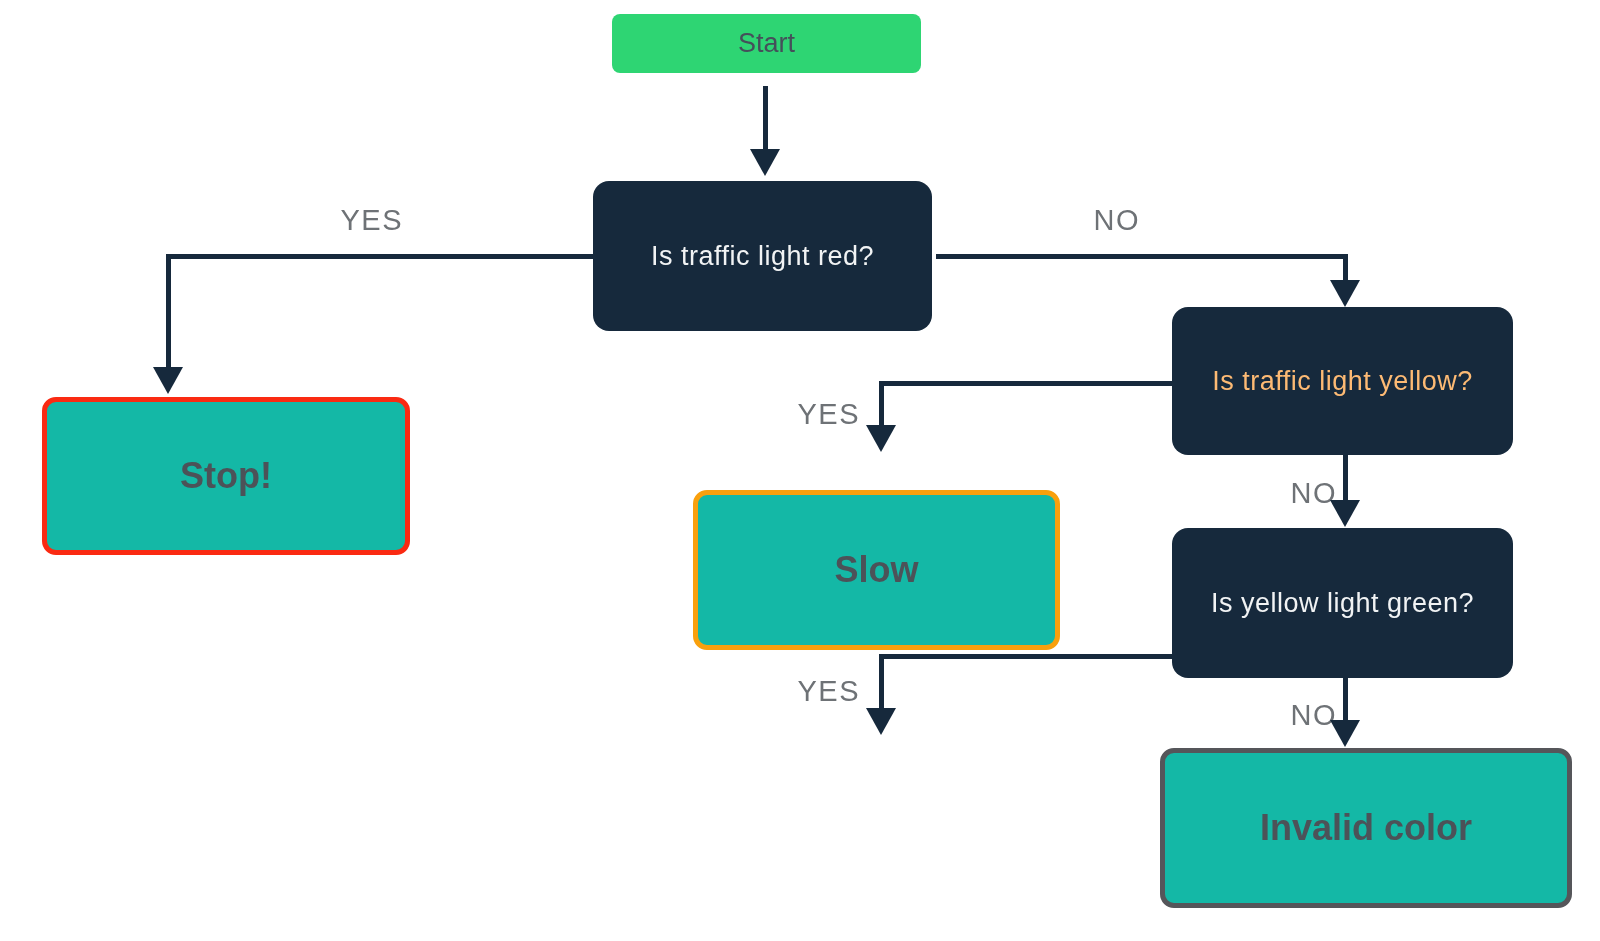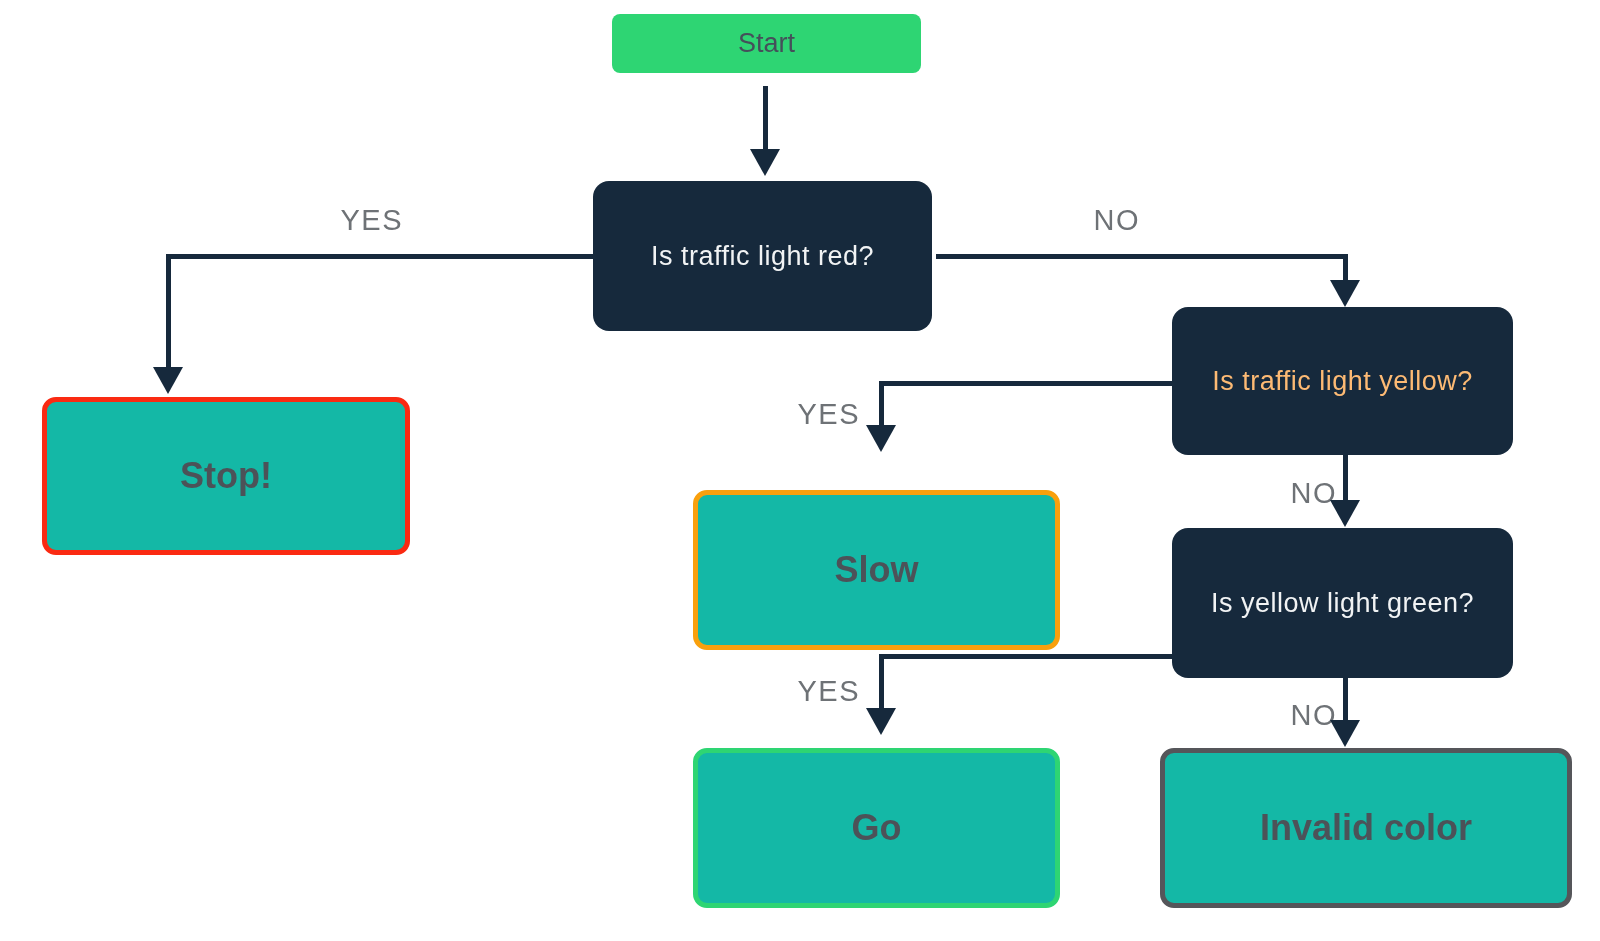--- a/index.html
+++ b/index.html
@@ -83,23 +83,20 @@
   </div>
 
   <div class="node result" style="left: 693px; top: 462px; width: 367px; height: 160px; border-color: rgb(249, 160, 13); color: rgb(76, 82, 88); margin-top: 28px;">
     <span>Slow</span>
   </div>
 
   <div class="node decision" style="left: 1172px; top: 528px; width: 341px; height: 150px; background: rgb(22, 41, 60); color: rgb(241, 243, 244);">
     <span>Is yellow light green?</span>
   </div>
 
-  <div class="node result" style="left: 693px; top: 748px; width: 367px; height: 160px; border-color: rgb(46, 213, 115); color: rgb(76, 82, 88);">
-    <span>Go</span>
-  </div>
 
   <div class="node result" style="left: 1160px; top: 748px; width: 412px; height: 160px; border-color: rgb(85, 86, 90); color: rgb(76, 82, 88);">
     <span>Invalid color</span>
   </div>
 
   <div class="vline" style="left:763px; top:86px; width:5px; height:64px;"></div>
   <div class="arrowhead" style="left:750px; top:149px;"></div>
 
   <span class="edge-label" style="left:333px; top:204px; width:70px;">YES</span>
   <div class="hline" style="left:166px; top:254px; width:431px; height:5px;"></div>

